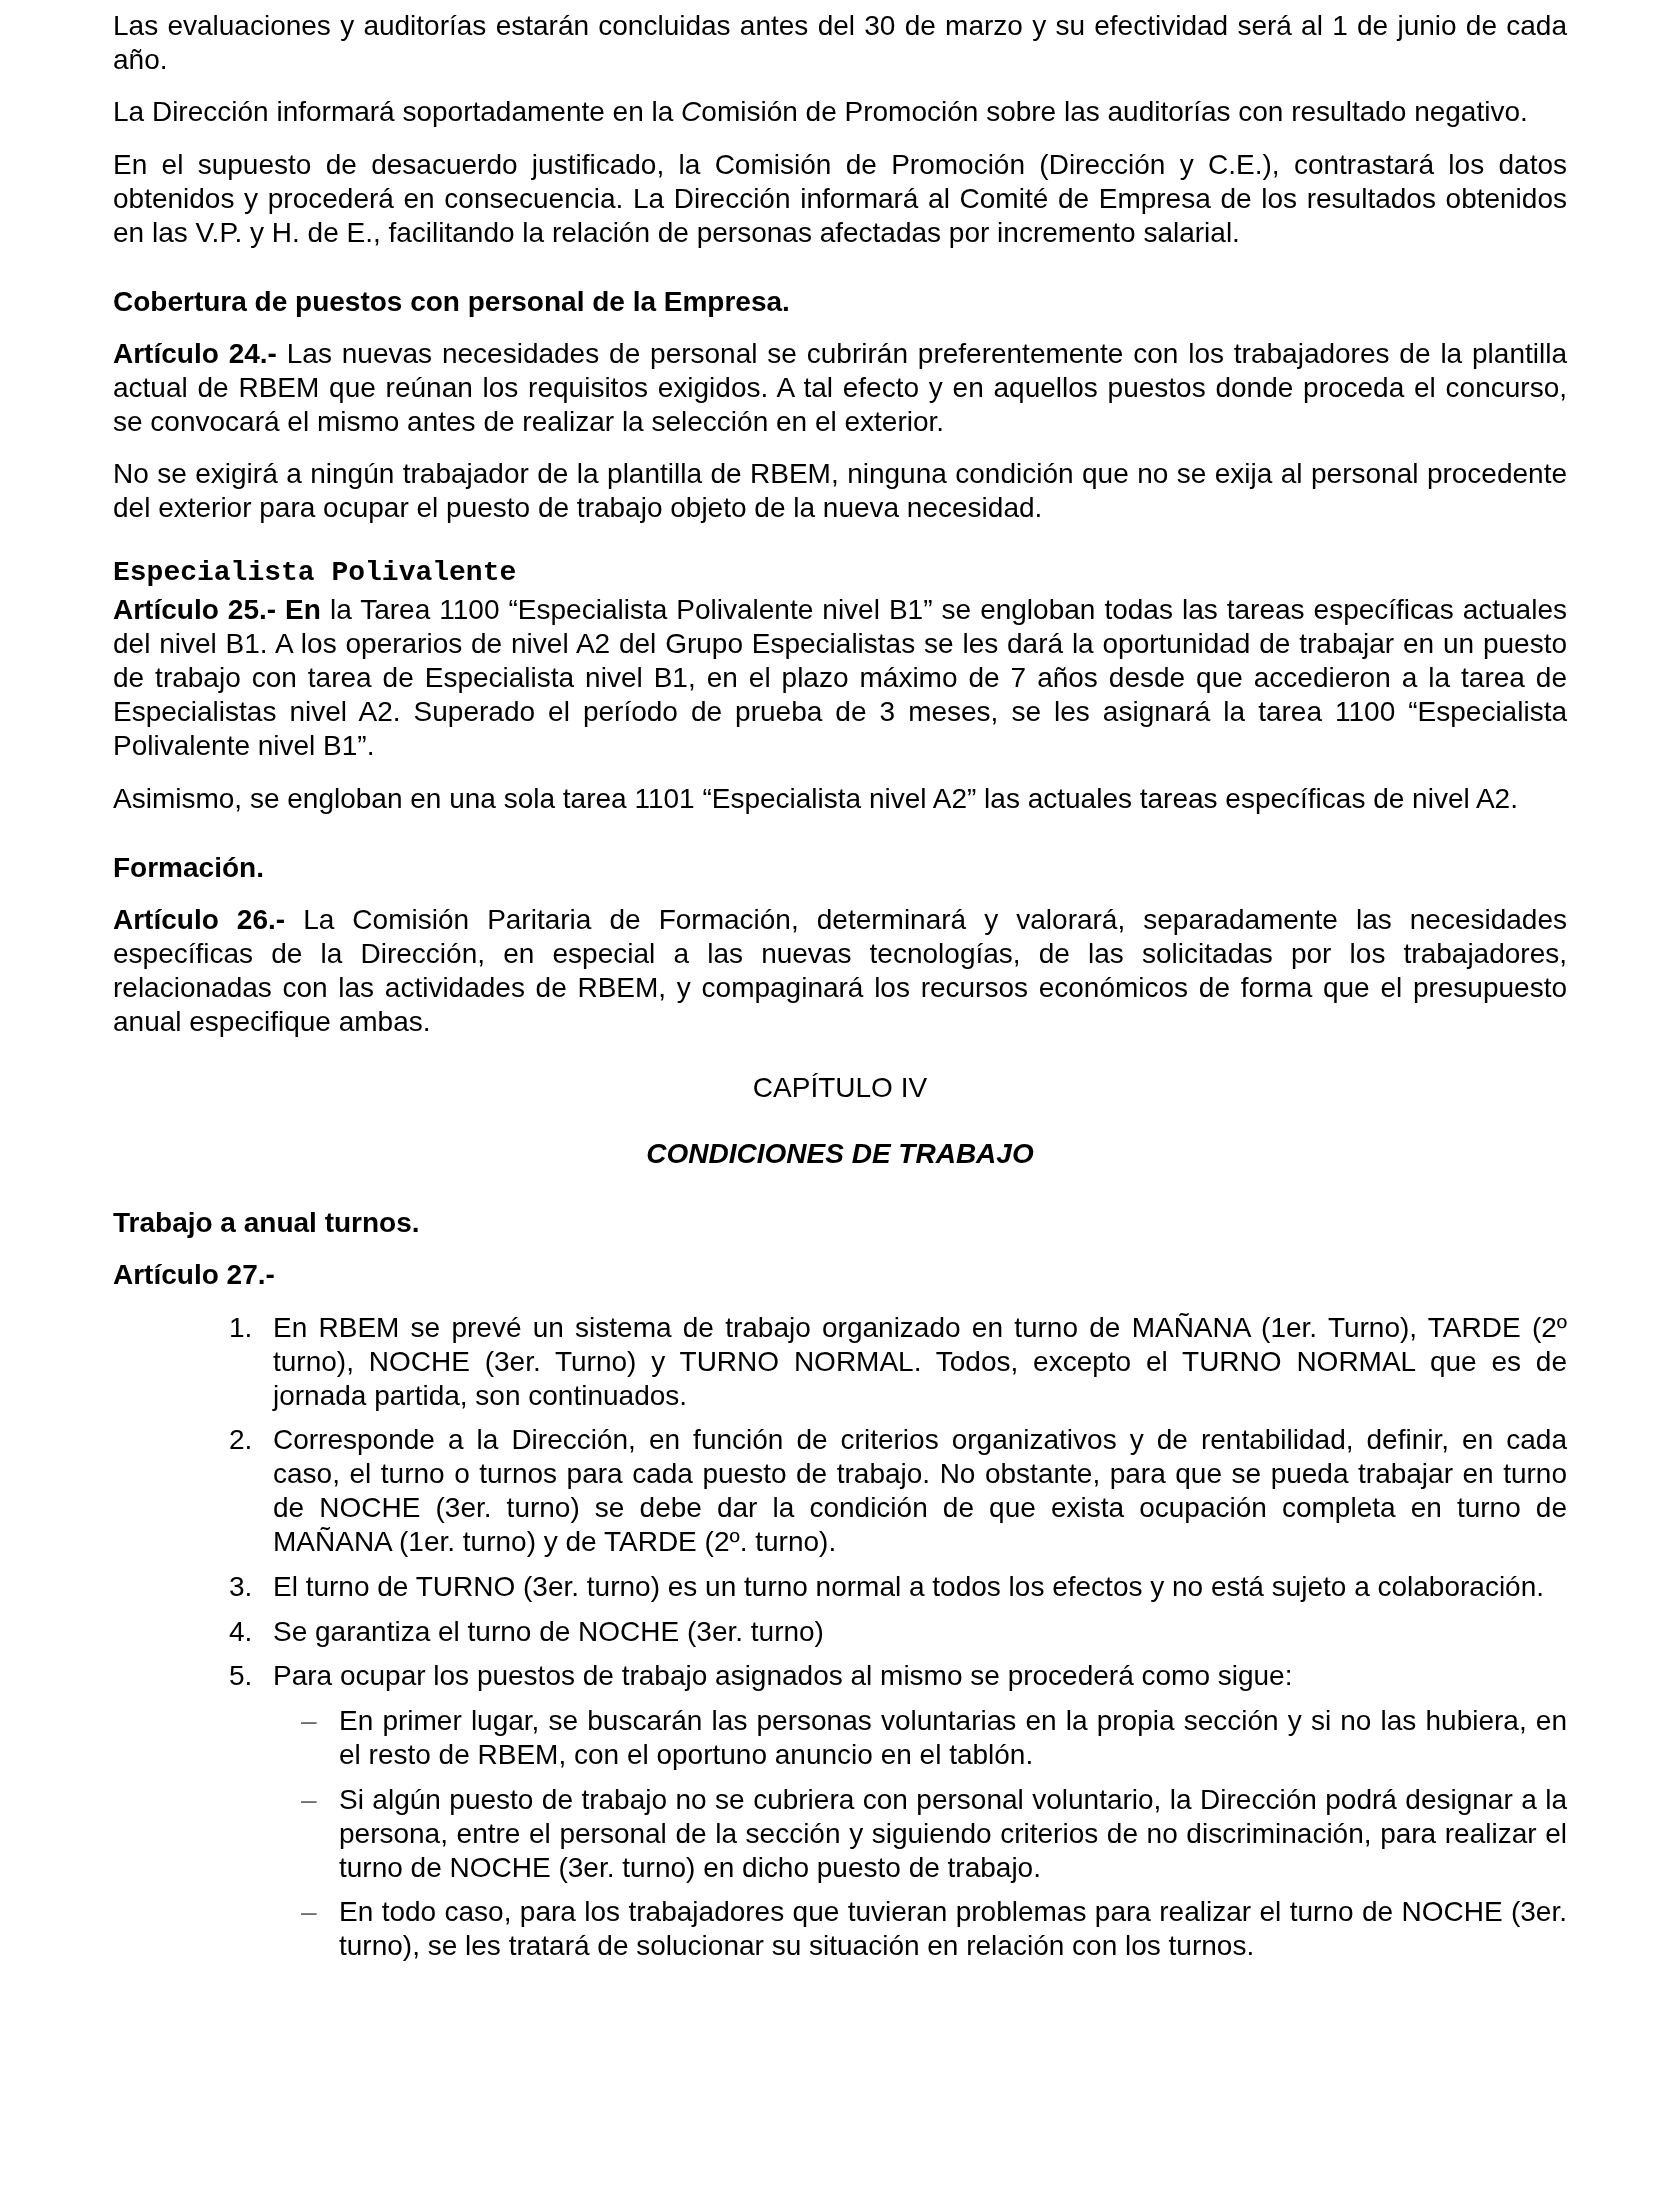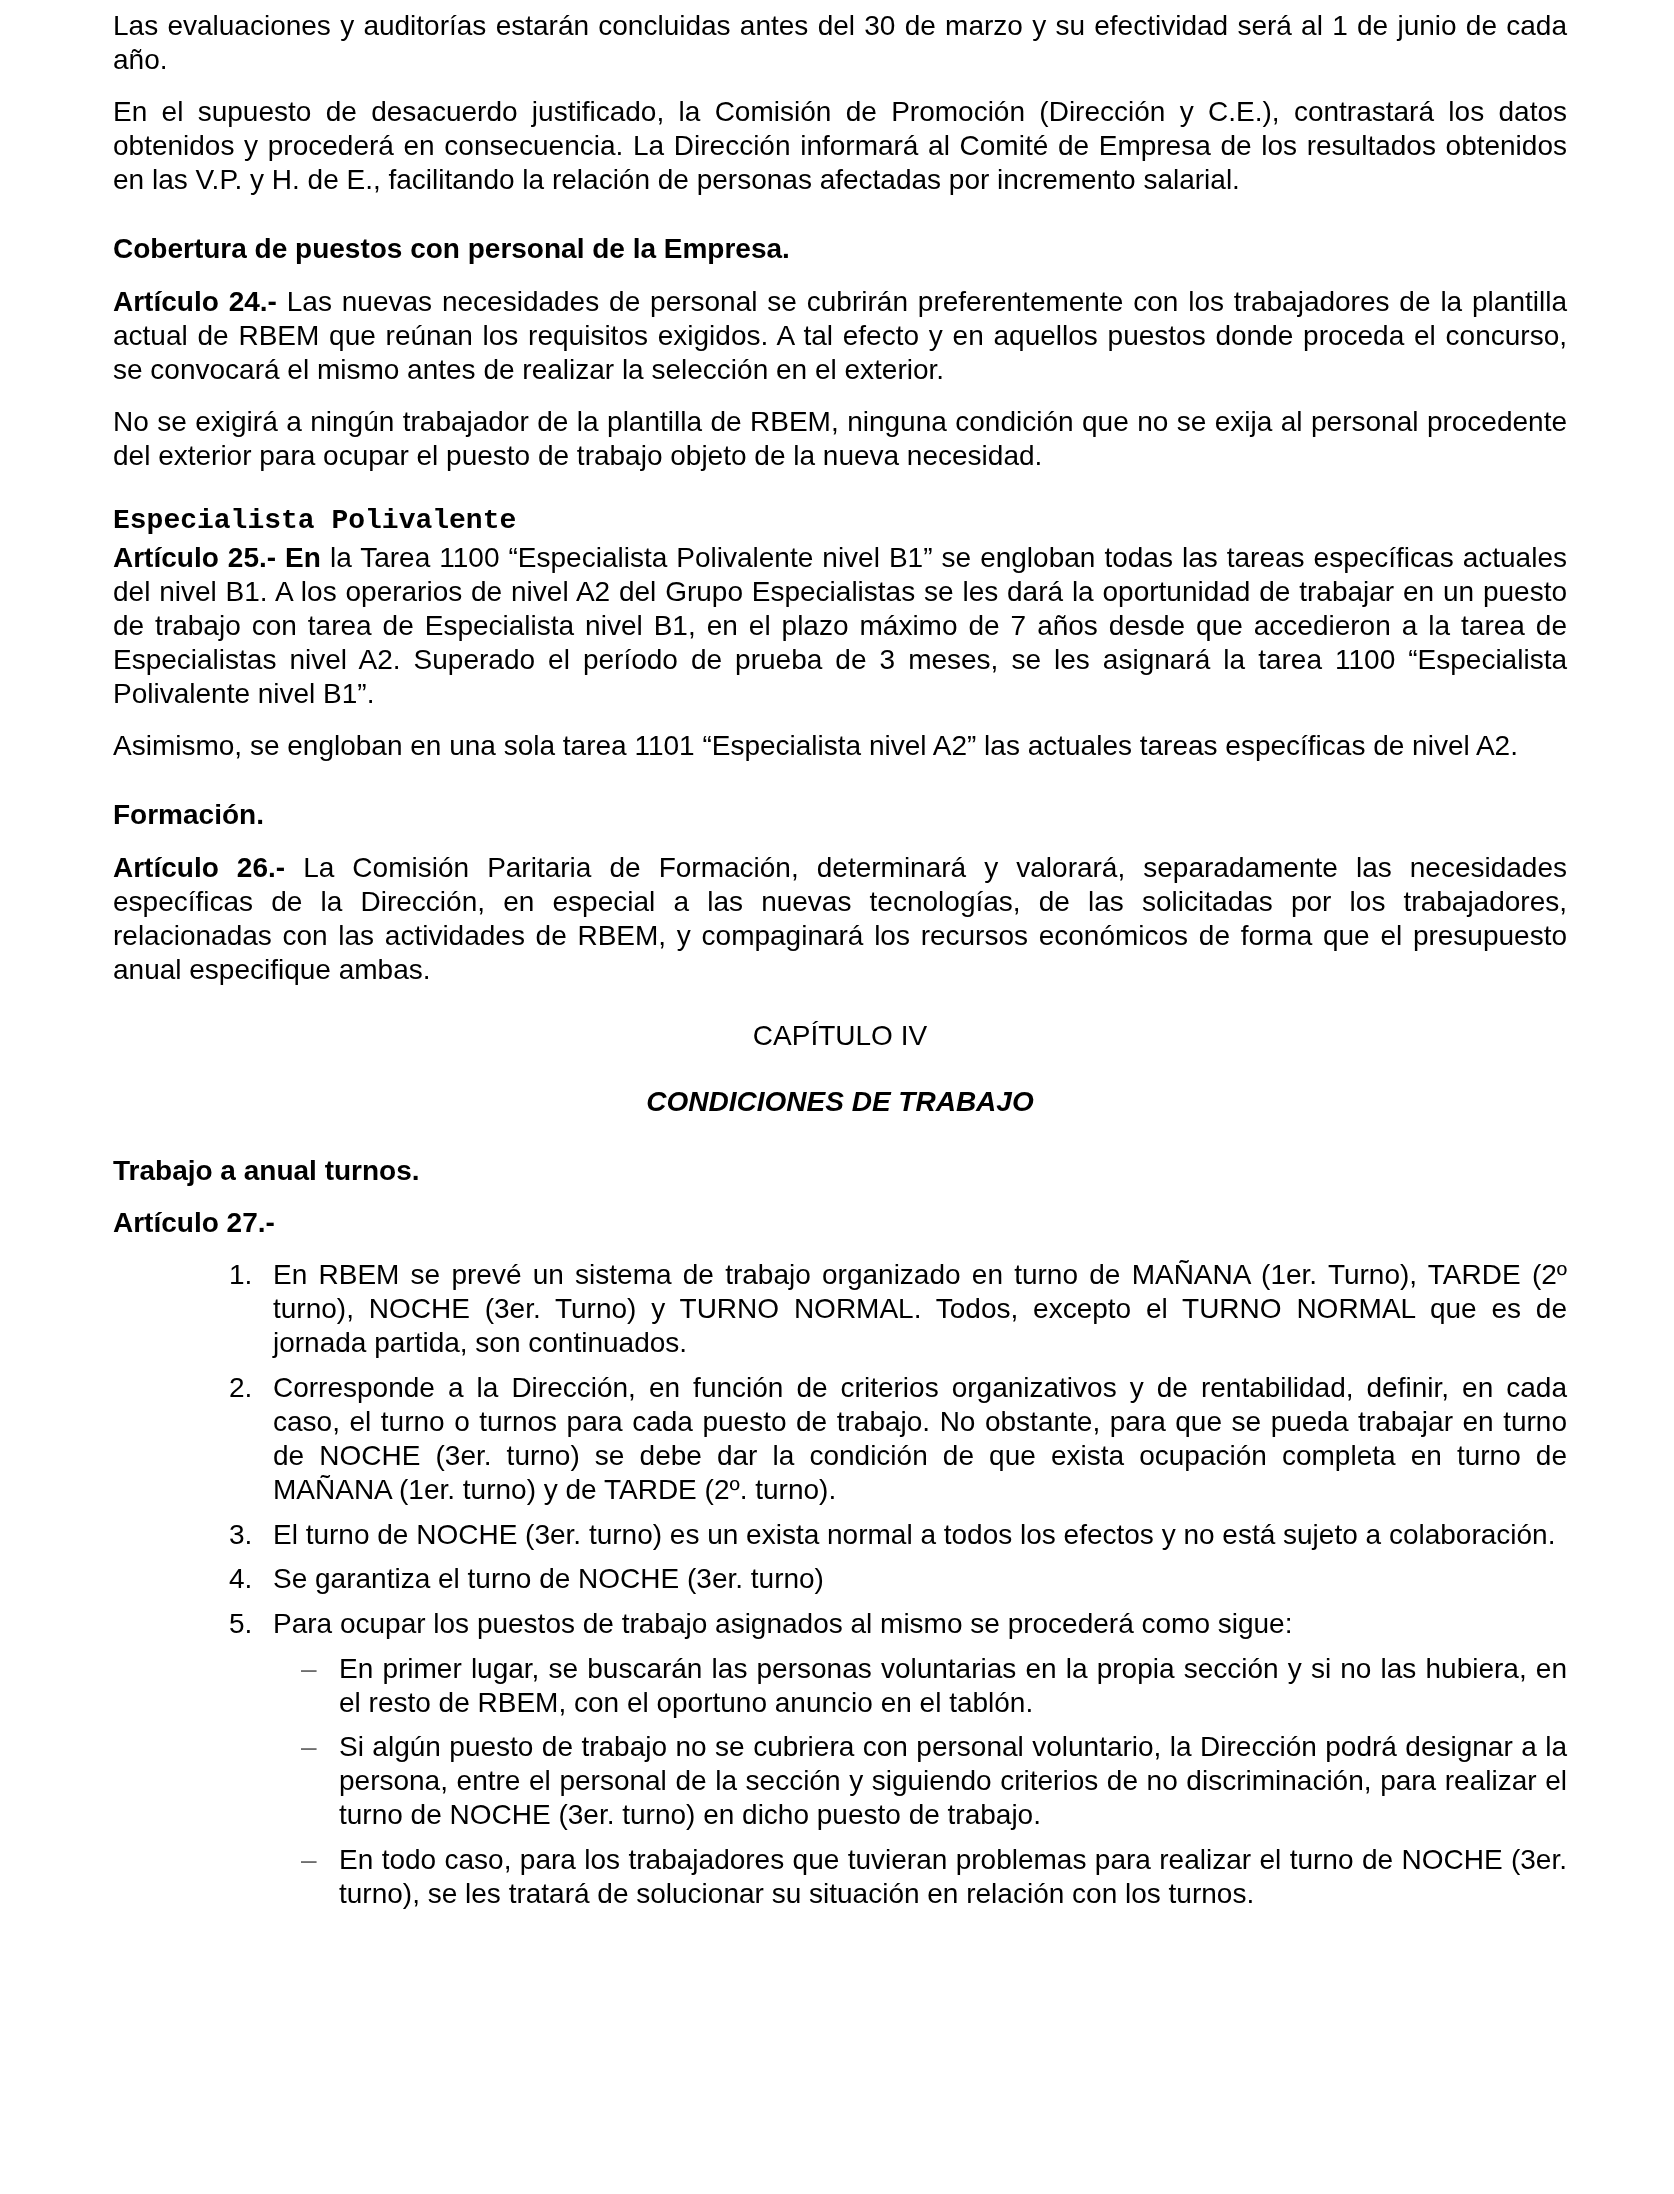--- a/index.html
+++ b/index.html
@@ -62,20 +62,21 @@
     text-align: justify;
   }
   .b { font-weight: 700; }
   .i { font-style: italic; }
 </style>
 </head>
 <body>
 
 <main class="page">
     <div class="para"><span>Las evaluaciones y auditorías estarán concluidas antes del 30 de marzo y su efectividad será al 1 de junio de cada año.</span></div>
+    <div class="para"><span>La Dirección informará soportadamente en la </span><span class="i">C</span><span>omisión de Promoción sobre las auditorías con resultado negativo.</span></div>
     <div class="para"><span>En el supuesto de desacuerdo justificado, la Comisión de Promoción (Dirección y C.E.), contrastará los datos obtenidos y procederá en consecuencia. La Dirección informará al Comité de Empresa de los resultados obtenidos en las V.P. y H. de E., facilitando la relación de personas afectadas por incremento salarial.</span></div>
     <div class="heading"><span class="b">Cobertura de puestos con personal de la Empresa.</span></div>
     <div class="para"><span class="b">Artículo 24.- </span><span>Las nuevas necesidades de personal se cubrirán preferentemente con los trabajadores de la plantilla actual de RBEM que reúnan los requisitos exigidos. A tal efecto y en aquellos puestos donde proceda el concurso, se convocará el mismo antes de realizar la selección en el exterior.</span></div>
     <div class="para"><span>No se exigirá a ningún trabajador de la plantilla de RBEM, ninguna condición que no se exija al personal procedente del exterior para ocupar el puesto de trabajo objeto de la nueva necesidad.</span></div>
     <div class="heading tight"><span class="b">Especialista Polivalente</span></div>
     <div class="para"><span class="b">Artículo 25.- En </span><span>la Tarea 1100 “Especialista Polivalente nivel B1” se engloban todas las tareas específicas actuales del nivel B1. A los operarios de nivel A2 del Grupo Especialistas se les dará la oportunidad de trabajar en un puesto de trabajo con tarea de Especialista nivel B1, en el plazo máximo de 7 años desde que accedieron a la tarea de Especialistas nivel A2. Superado el período de prueba de 3 meses, se les asignará la tarea 1100 “Especialista Polivalente nivel B1”.</span></div>
     <div class="para"><span>Asimismo, se engloban en una sola tarea 1101 “Especialista nivel A2” las actuales tareas específicas de nivel A2.</span></div>
     <div class="heading"><span class="b">Formación.</span></div>
     <div class="para"><span class="b">Artículo 26.- </span><span>La Comisión Paritaria de Formación, determinará y valorará, separadamente las necesidades específicas de la Dirección, en especial a las nuevas tecnologías, de las solicitadas por los trabajadores, relacionadas con las actividades de RBEM, y compaginará los recursos económicos de forma que el presupuesto anual especifique ambas.</span></div>
     <div class="center-line"><span>CAPÍTULO IV</span></div>
@@ -85,21 +86,21 @@
     <div class="num-item">
       <span class="marker">1.</span>
       <span class="item-body"><span>En RBEM se prevé un sistema de trabajo organizado en turno de MAÑANA (1er. Turno), TARDE (2º turno), NOCHE (3er. Turno) y TURNO NORMAL. Todos, excepto el TURNO NORMAL que es de jornada partida, son continuados.</span></span>
     </div>
     <div class="num-item">
       <span class="marker">2.</span>
       <span class="item-body"><span>Corresponde a la Dirección, en función de criterios organizativos y de rentabilidad, definir, en cada caso, el turno o turnos para cada puesto de trabajo. No obstante, para que se pueda trabajar en turno de NOCHE (3er. turno) se debe dar la condición de que exista ocupación completa en turno de MAÑANA (1er. turno) y de TARDE (2º. turno).</span></span>
     </div>
     <div class="num-item">
       <span class="marker">3.</span>
-      <span class="item-body"><span>El turno de NOCHE (3er. turno) es un exista normal a todos los efectos y no está sujeto a colaboración.</span></span>
+      <span class="item-body"><span>El turno de TURNO (3er. turno) es un turno normal a todos los efectos y no está sujeto a colaboración.</span></span>
     </div>
     <div class="num-item">
       <span class="marker">4.</span>
       <span class="item-body"><span>Se garantiza el turno de NOCHE (3er. turno)</span></span>
     </div>
     <div class="num-item">
       <span class="marker">5.</span>
       <span class="item-body"><span>Para ocupar los puestos de trabajo asignados al mismo se procederá como sigue:</span></span>
     </div>
     <div class="dash-item">

